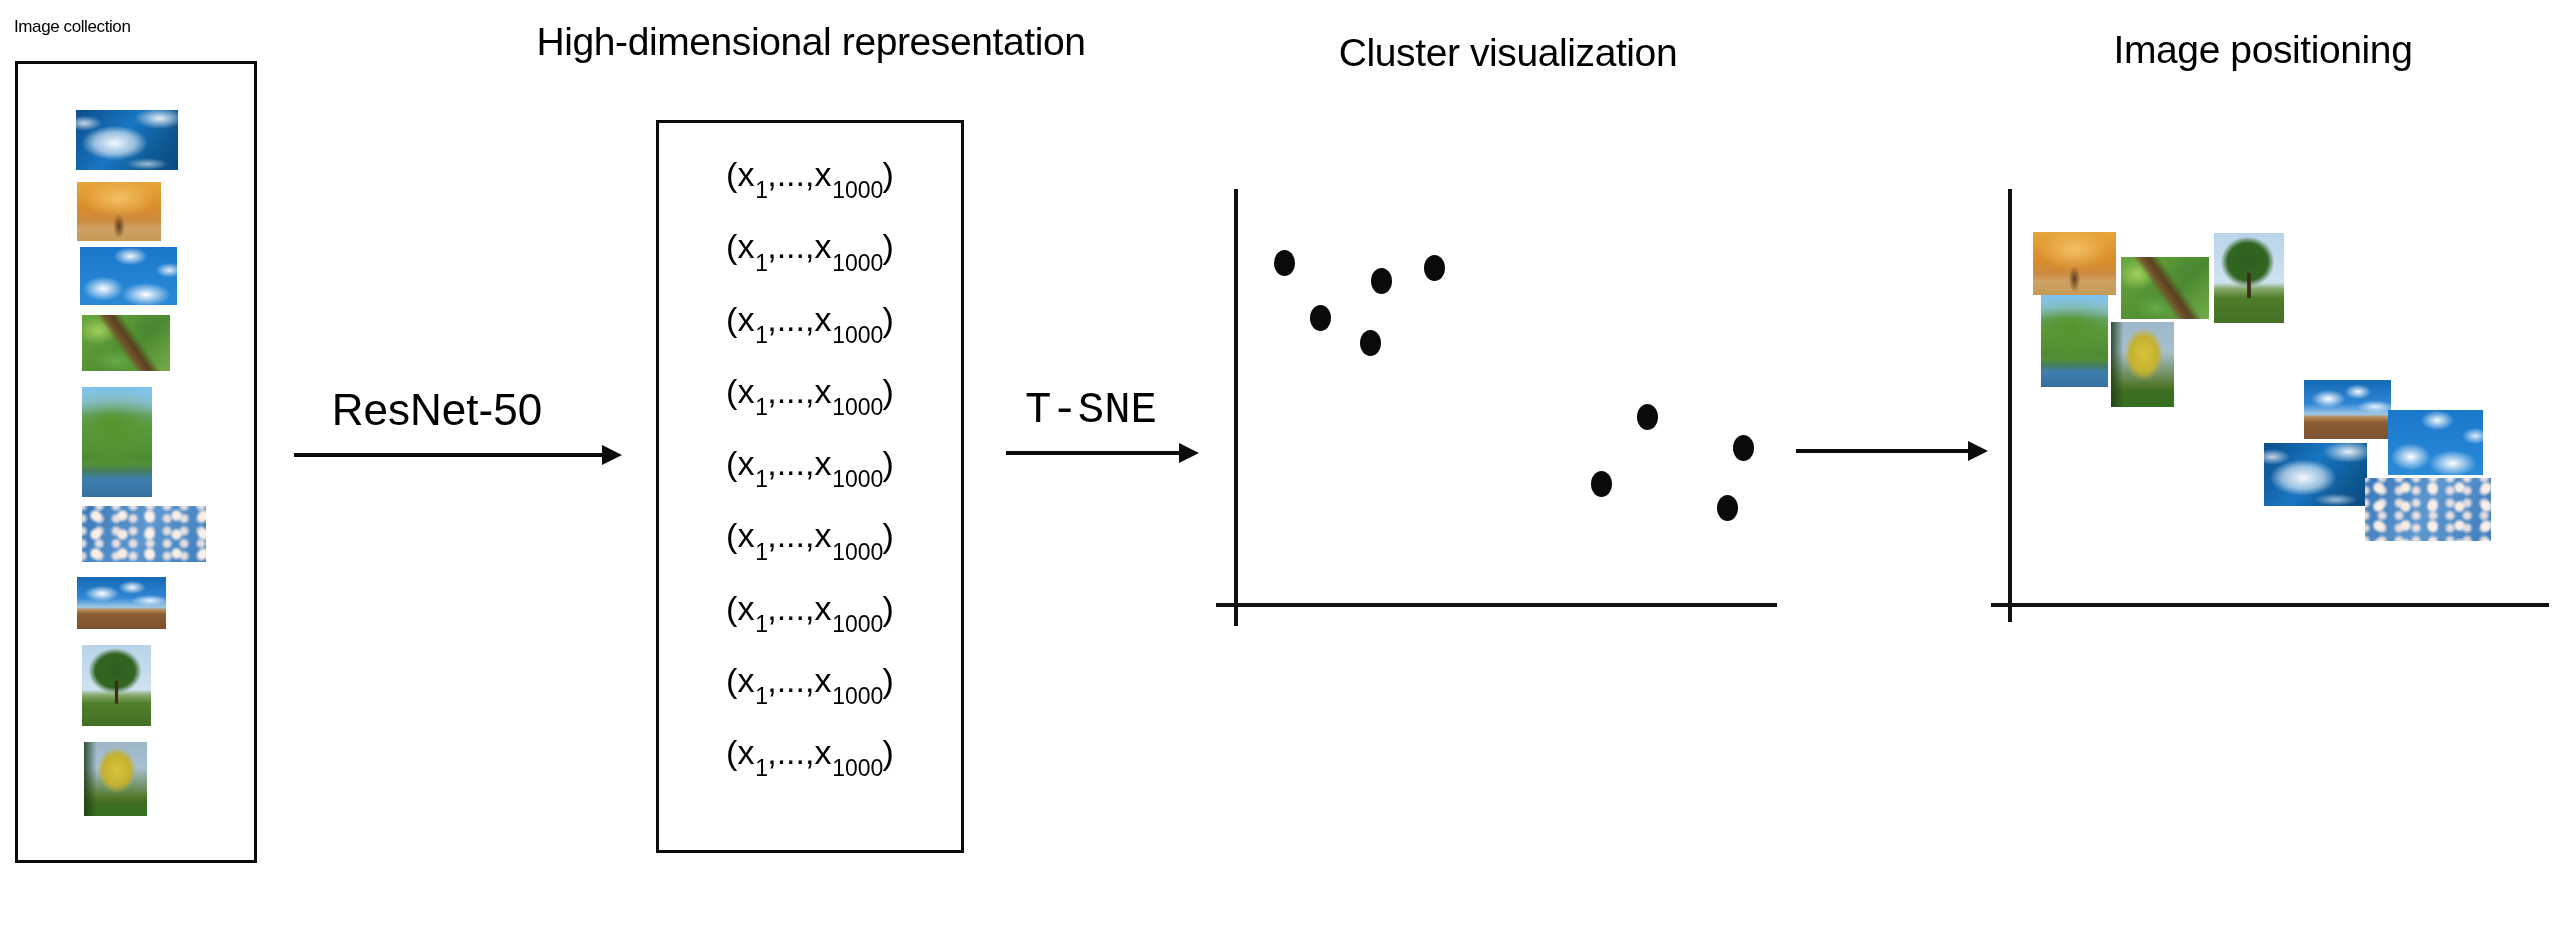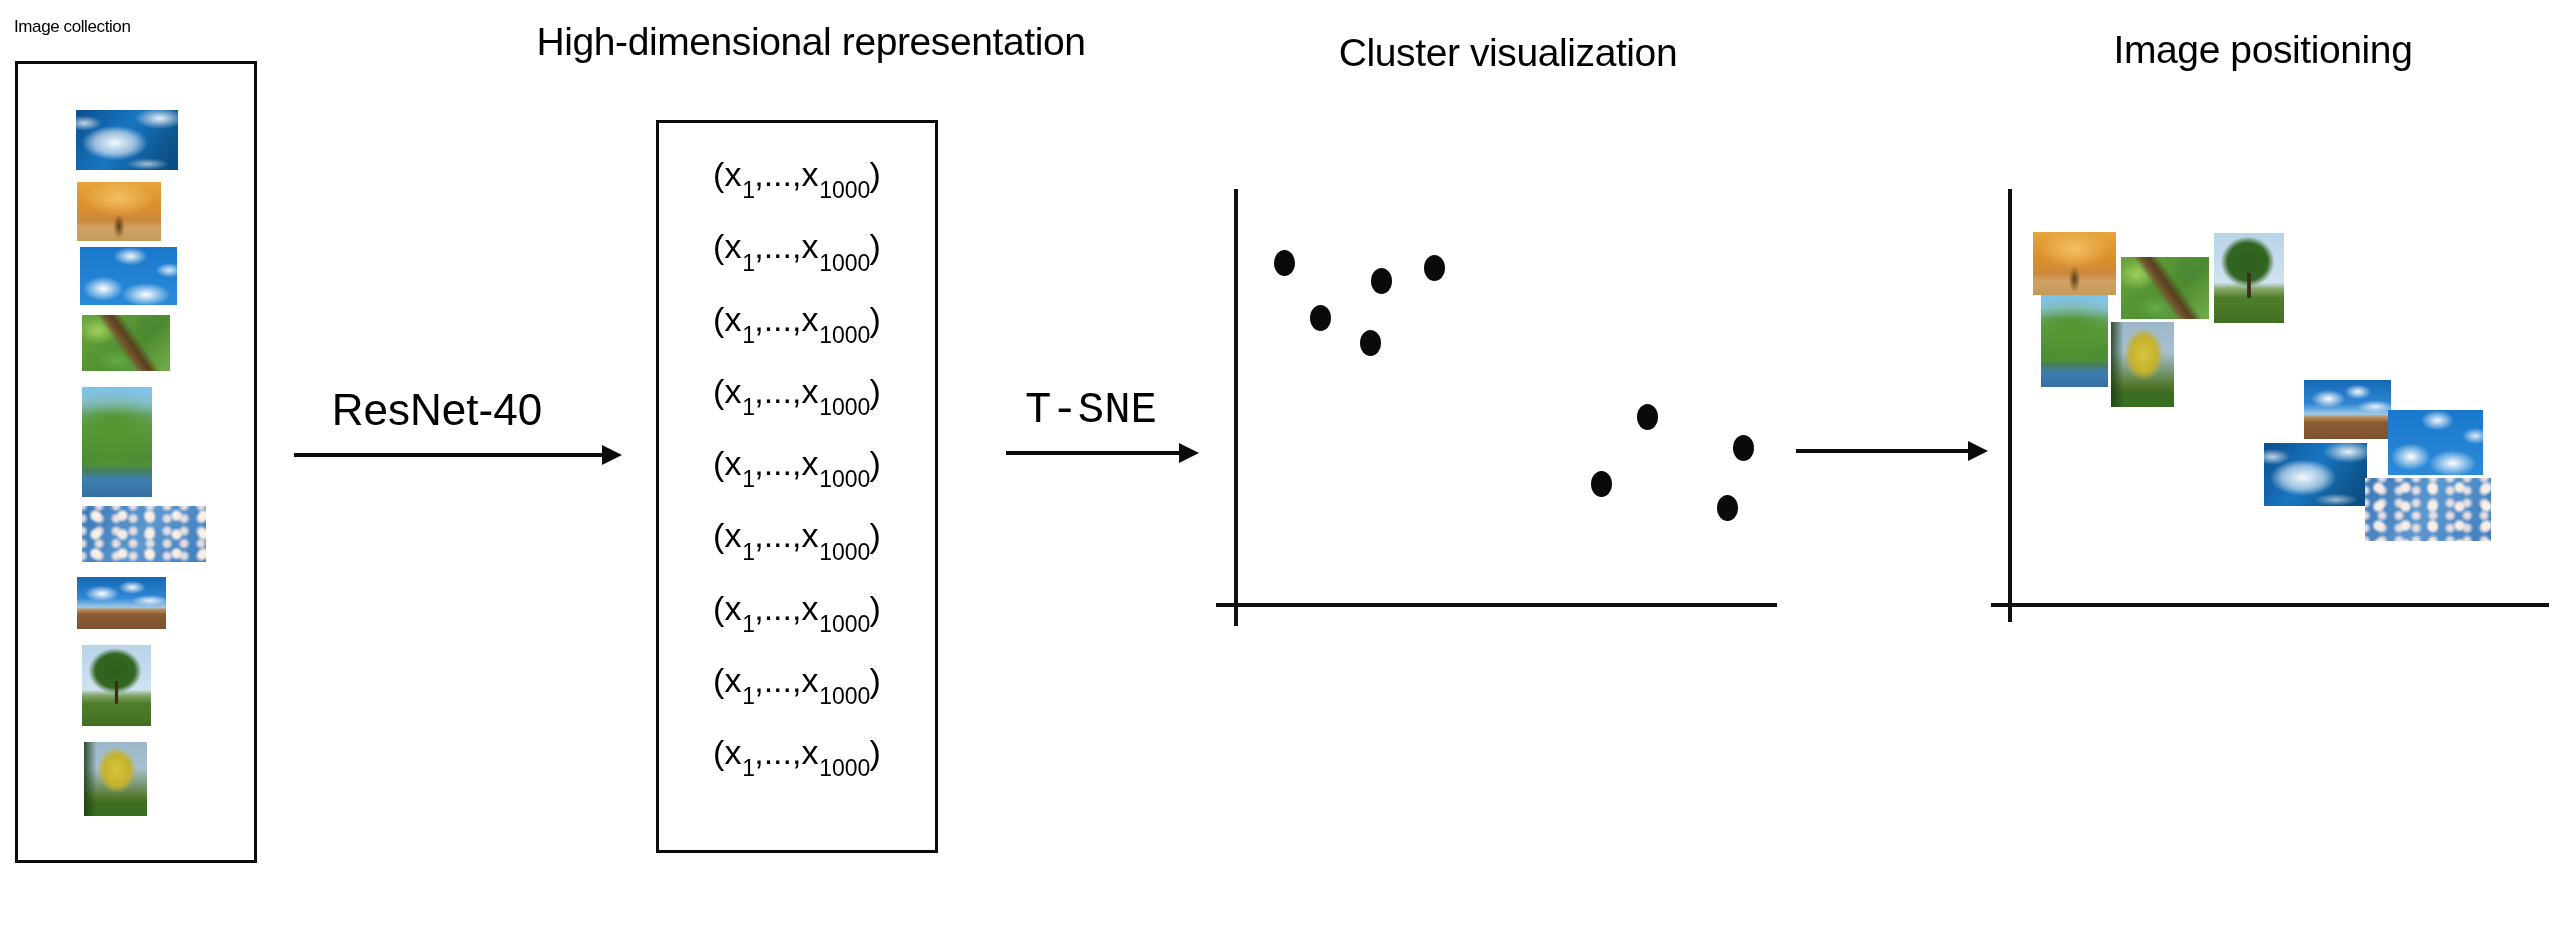--- a/index.html
+++ b/index.html
@@ -88,27 +88,27 @@
 
 <div class="canvas">
 
   <div class="title title-sm" style="left:14px;top:17px;">Image collection</div>
   <div class="title title-lg" style="left:811px;top:20.4px;">High-dimensional representation</div>
   <div class="title title-lg" style="left:2263px;top:28px;">Image positioning</div>
   <div class="title title-lg" style="left:1508px;top:31px;">Cluster visualization</div>
 
   <div class="frame" style="left:15px;top:61px;width:242px;height:802px;"></div>
 
-  <div class="flow-label" style="left:437px;top:385px;">ResNet-40</div>
+  <div class="flow-label" style="left:437px;top:385px;">ResNet-50</div>
   <div class="arrow" style="left:294px;top:445px;width:328px;">
     <i class="shaft"></i>
     <i class="head"></i>
   </div>
 
-  <div class="frame" style="left:656px;top:120px;width:282px;height:733px;">
+  <div class="frame" style="left:656px;top:120px;width:308px;height:733px;">
     <div class="vector-rows" id="vector-rows">
         <div class="vec-row"><span>(x</span><sub>1</sub><span>,...,x</span><sub>1000</sub><span>)</span></div>
         <div class="vec-row"><span>(x</span><sub>1</sub><span>,...,x</span><sub>1000</sub><span>)</span></div>
         <div class="vec-row"><span>(x</span><sub>1</sub><span>,...,x</span><sub>1000</sub><span>)</span></div>
         <div class="vec-row"><span>(x</span><sub>1</sub><span>,...,x</span><sub>1000</sub><span>)</span></div>
         <div class="vec-row"><span>(x</span><sub>1</sub><span>,...,x</span><sub>1000</sub><span>)</span></div>
         <div class="vec-row"><span>(x</span><sub>1</sub><span>,...,x</span><sub>1000</sub><span>)</span></div>
         <div class="vec-row"><span>(x</span><sub>1</sub><span>,...,x</span><sub>1000</sub><span>)</span></div>
         <div class="vec-row"><span>(x</span><sub>1</sub><span>,...,x</span><sub>1000</sub><span>)</span></div>
         <div class="vec-row"><span>(x</span><sub>1</sub><span>,...,x</span><sub>1000</sub><span>)</span></div>

